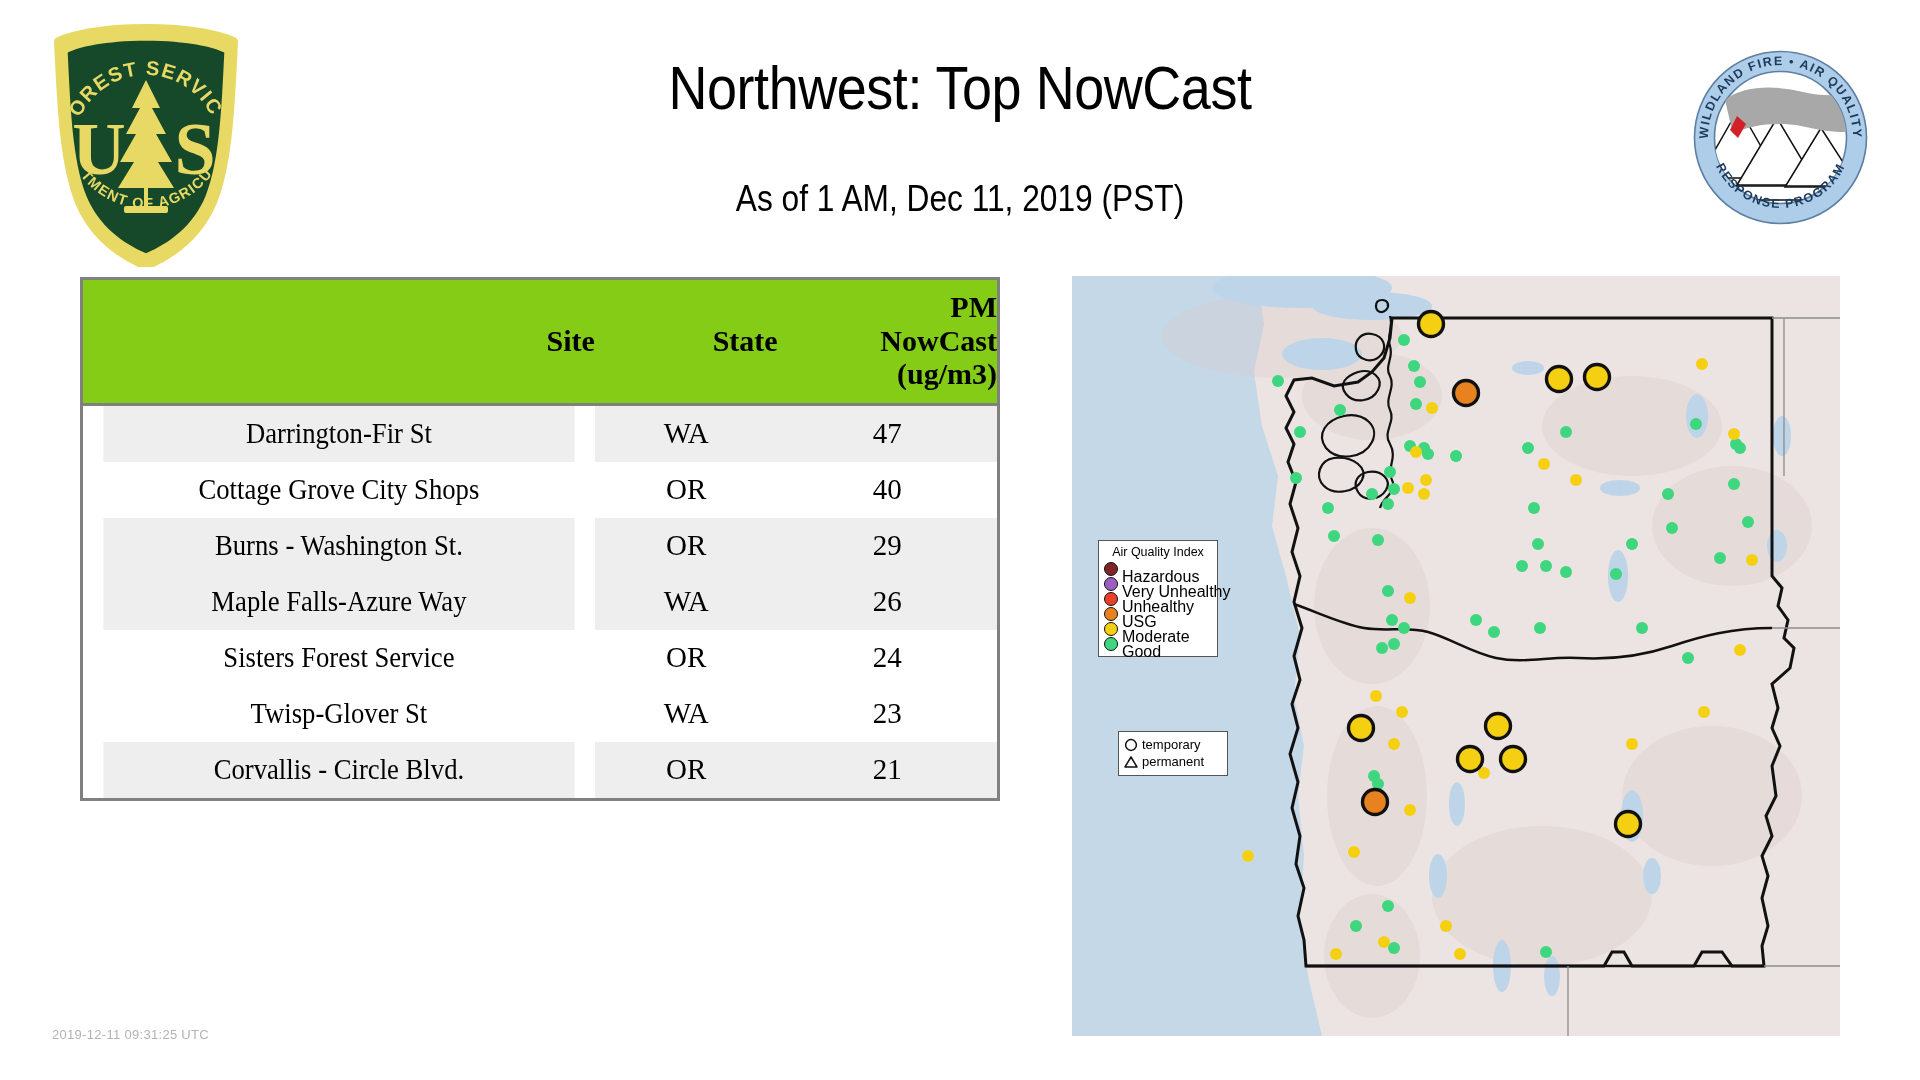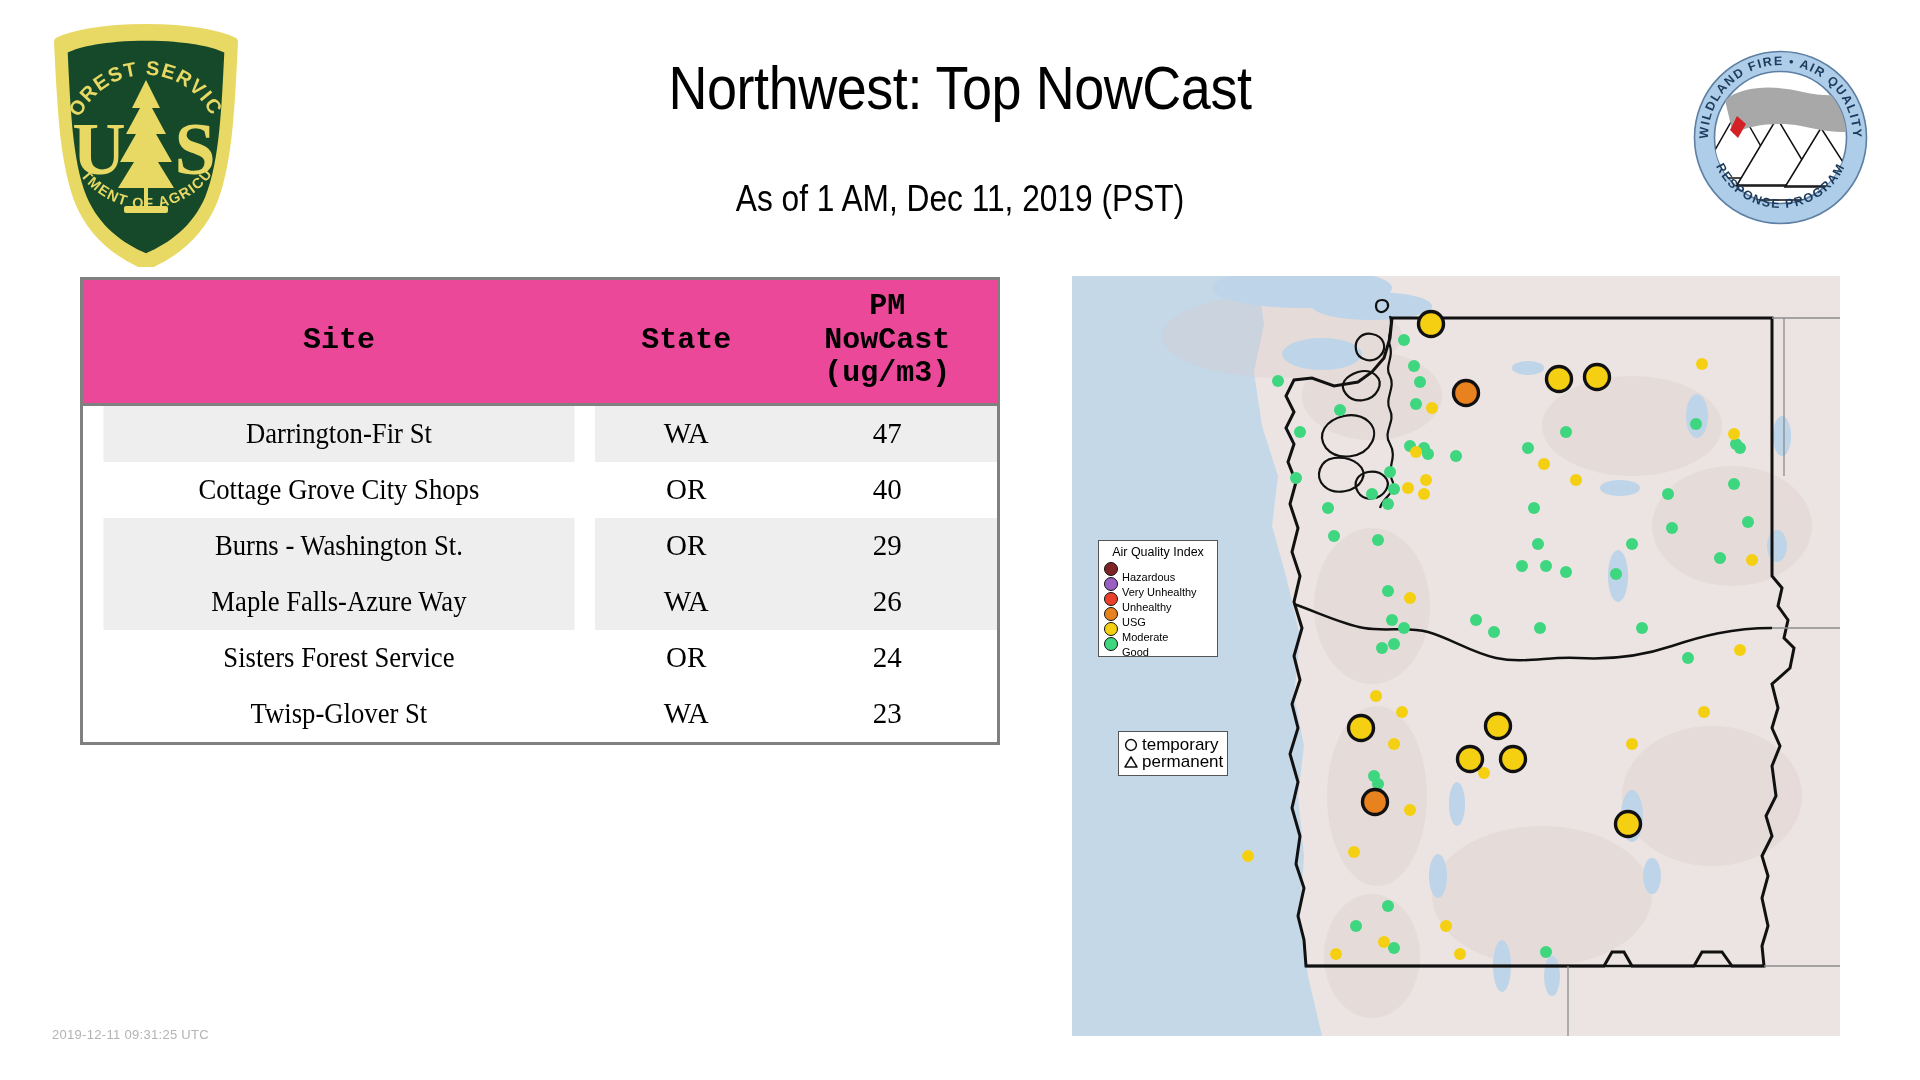--- a/index.html
+++ b/index.html
@@ -40,27 +40,28 @@
     position:absolute;left:80px;top:277px;width:920px;
     border:3px solid #808080;
     box-sizing:border-box;
     background:#fff;
   }
   table.nowcast{
     border-collapse:collapse;width:100%;
     font-family:"Liberation Serif", serif;
   }
   table.nowcast thead th{
-    background:#ec4899;
+    background:#84cc16;
     border-bottom:3px solid #808080;
     font-size:30px;font-weight:bold;color:#000;
     padding:10px 0 12px 0;
     line-height:1.12;
     vertical-align:middle;
-    font-family:Liberation Mono, monospace;
+    font-family:Liberation Serif, serif;
+    text-align:right;
   }
   th.col-site{width:56%;}
   th.col-state{width:20%;}
   th.col-pm{width:24%;}
   table.nowcast tbody td{
     font-size:29px;color:#000;text-align:center;
     padding:9px 0 10px 0;
     height:37px;
     white-space:nowrap;
     font-family:"Liberation Serif", serif;
@@ -92,25 +93,25 @@
     font-family:"Liberation Sans", sans-serif;
     color:#000;
   }
   #aqi-legend{left:1098px;top:540px;width:108px;padding:4px 5px 5px 5px;}
   #aqi-legend .lg-title{font-size:12.5px;text-align:center;margin-bottom:2px;}
   #aqi-legend .lg-row{display:flex;align-items:center;height:15px;}
   #aqi-legend .sw{
     width:12px;height:12px;border-radius:50%;
     border:1.4px solid #111;margin-right:4px;flex:0 0 auto;
   }
-  #aqi-legend .lg-label{font-size:11px;line-height:12px;white-space:nowrap;margin-top:16px;}
+  #aqi-legend .lg-label{font-size:16px;line-height:12px;white-space:nowrap;margin-top:16px;}
 
   #station-legend{left:1118px;top:731px;width:99px;padding:4px 4px 5px 5px;}
   #station-legend .st-row{display:flex;align-items:center;height:17px;}
-  #station-legend .st-label{font-size:17px;line-height:13px;margin-left:4px;white-space:nowrap;}
+  #station-legend .st-label{font-size:13px;line-height:13px;margin-left:4px;white-space:nowrap;}
   #station-legend .glyph{width:14px;height:14px;flex:0 0 auto;}
 </style>
 </head>
 <body>
 
 <div id="usfs-logo">
   <svg viewBox="0 0 188 245" width="188" height="245">
     <defs>
       <path id="shieldPath" d="M94 7 C 140 7 168 14 181 20 C 178 80 176 140 160 180
         C 146 213 120 232 94 243 C 68 232 42 213 28 180 C 12 140 10 80 7 20
@@ -205,20 +206,25 @@
         </tr>
         <tr class="even">
           <td class="site-cell">Sisters Forest Service</td>
           <td>OR</td>
           <td>24</td>
         </tr>
         <tr class="even">
           <td class="site-cell">Twisp-Glover St</td>
           <td>WA</td>
           <td>23</td>
+        </tr>
+        <tr class="odd">
+          <td class="site-cell">Corvallis - Circle Blvd.</td>
+          <td>OR</td>
+          <td>21</td>
         </tr>
       </tbody>
   </table>
 </div>
 
 <div id="map-panel">
   <svg id="map-svg" viewBox="0 0 768 760">
 
     <rect x="0" y="0" width="768" height="760" fill="#c5d8e8"></rect>
 

